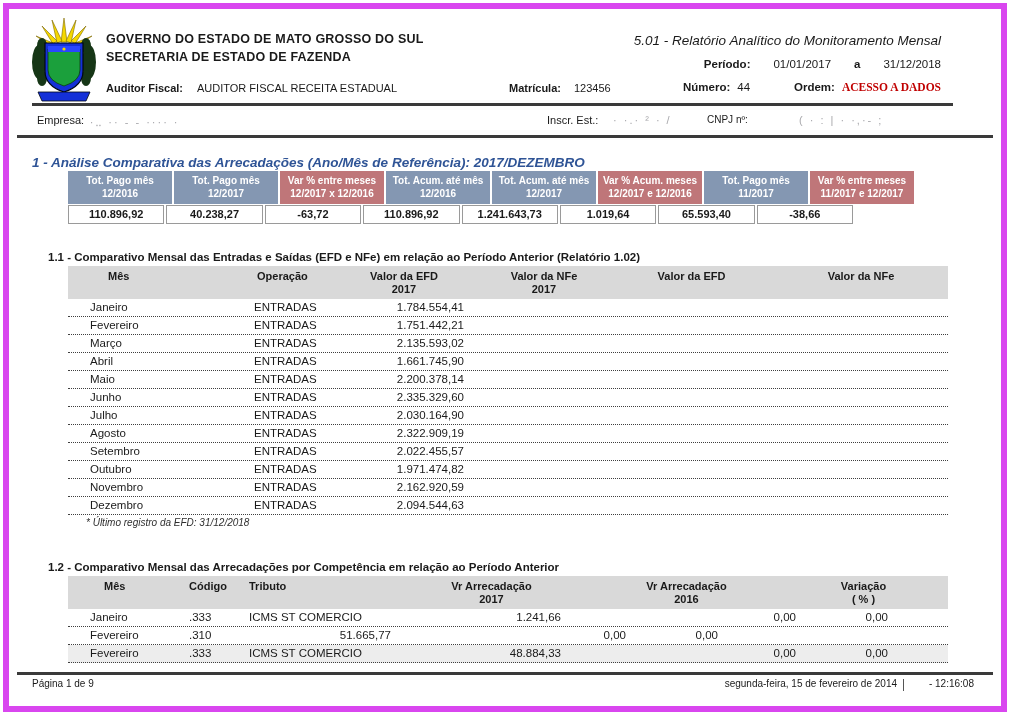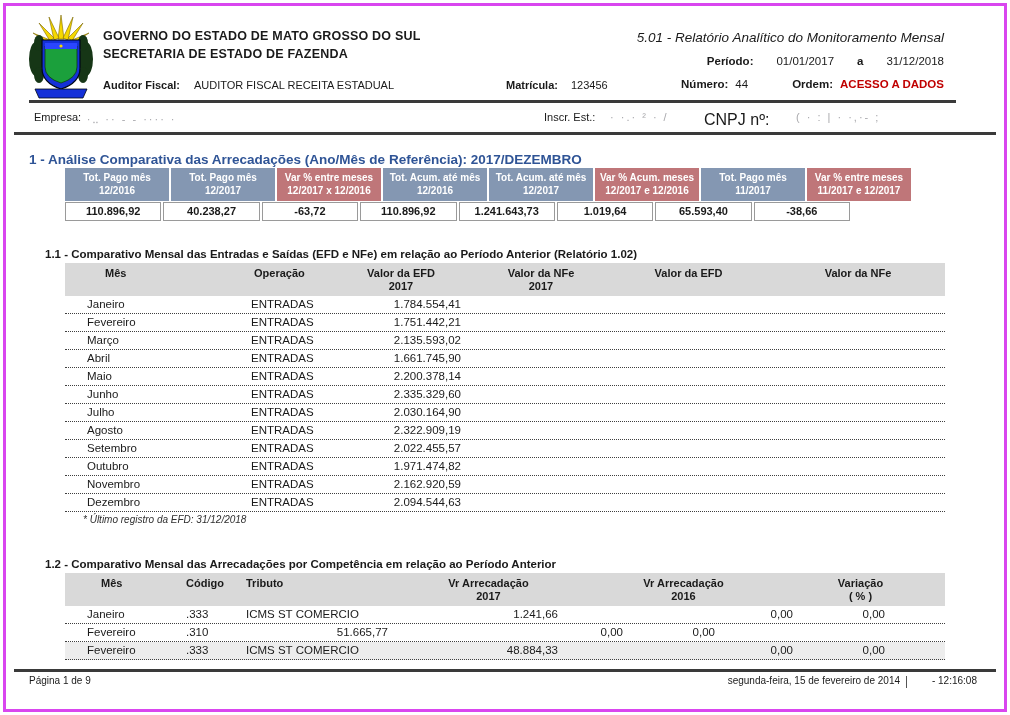--- a/index.html
+++ b/index.html
@@ -1,48 +1,48 @@
 <!DOCTYPE html>
 <html lang="pt"><head>
 <meta charset="utf-8">
 <style>
   * { box-sizing: border-box; margin: 0; padding: 0; }
   html,body { width:1010px; height:715px; background:#ffffff; overflow:hidden;
               font-family:"Liberation Sans", sans-serif; color:#1a1a1a; }
   .page { position:absolute; left:3px; top:3px; right:3px; bottom:3px;
-          border:3px solid #d946ef; background:#fff; }
+          border:6px solid #d946ef; background:#fff; }
 
   
   .logo { position:absolute; left:21px; top:7px; width:68px; height:90px; }
   .org1 { position:absolute; left:97px; top:23px; font-size:12.5px; font-weight:bold; letter-spacing:.2px; }
   .org2 { position:absolute; left:97px; top:41px; font-size:12.5px; font-weight:bold; letter-spacing:.2px; }
   .auditor-label   { position:absolute; left:97px;  top:73px; font-size:11px; font-weight:bold; }
   .auditor-value   { position:absolute; left:188px; top:73px; font-size:11px; }
   .matricula-label { position:absolute; left:500px; top:73px; font-size:11px; font-weight:bold; }
   .matricula-value { position:absolute; left:565px; top:73px; font-size:11px; }
   .report-title { position:absolute; right:60px; top:24px; font-size:13.5px; font-style:italic; }
   .periodo-row { position:absolute; right:60px; top:49px; font-size:11.5px; display:flex; gap:23px; }
   .periodo-row .b { font-weight:bold; }
   .numero-row { position:absolute; right:60px; top:72px; font-size:11.5px; display:flex; gap:7px; align-items:flex-end;}
   .numero-row .b { font-weight:bold; }
   .numero-row .gap { width:30px; }
-  .ordem-value { font-weight:bold; color:var(--alert-red,#c00000); }
+  .ordem-value { font-weight:bold; color:var(--alert-red,#c00000);font-family:Liberation Serif, serif; }
   .rule1 { position:absolute; left:23px; right:48px; top:94px; height:3px; background:#3a3a3a; }
 
   .empresa-label { position:absolute; left:28px;  top:105px; font-size:11px; }
   .empresa-value { position:absolute; left:70px;  top:105px; font-size:11px; color:#a9a9ad; letter-spacing:2px;}
   .inscr-label   { position:absolute; left:538px; top:105px; font-size:11px; }
   .inscr-value   { position:absolute; left:604px; top:105px; font-size:11px; color:#a9a9ad; letter-spacing:2px;}
-  .cnpj-label    { position:absolute; left:698px; top:105px; font-size:16px; }
+  .cnpj-label    { position:absolute; left:698px; top:105px; font-size:10px; }
   .cnpj-value    { position:absolute; left:790px; top:105px; font-size:11px; color:#a9a9ad; letter-spacing:2px;}
   .rule2 { position:absolute; left:8px; right:8px; top:126px; height:3px; background:#3a3a3a; }
 
   
   .sec1-title { position:absolute; left:23px; top:146px; font-size:13.5px; font-weight:bold;
-                color:var(--accent-blue,#2f5496); }
+                font-style:italic; color:var(--accent-blue,#2f5496); }
 
   .summary-head { position:absolute; left:59px; top:162px; width:846px; display:flex; gap:2px; }
   .scell { width:104px; height:33px; text-align:center; color:#fff; font-size:10px; font-weight:bold;
            line-height:13px; padding-top:3px; }
   .sblue { background:var(--hdr-blue,#8497b2); }
   .sred  { background:var(--hdr-red,#bf7679); }
   .summary-vals { position:absolute; left:59px; top:196px; width:785px; display:flex; gap:2px; }
   .svcell { width:104px; height:19px; border:1px solid #9a9a9a; background:#fff; text-align:center;
             font-size:11px; font-weight:bold; line-height:17px; }
 

